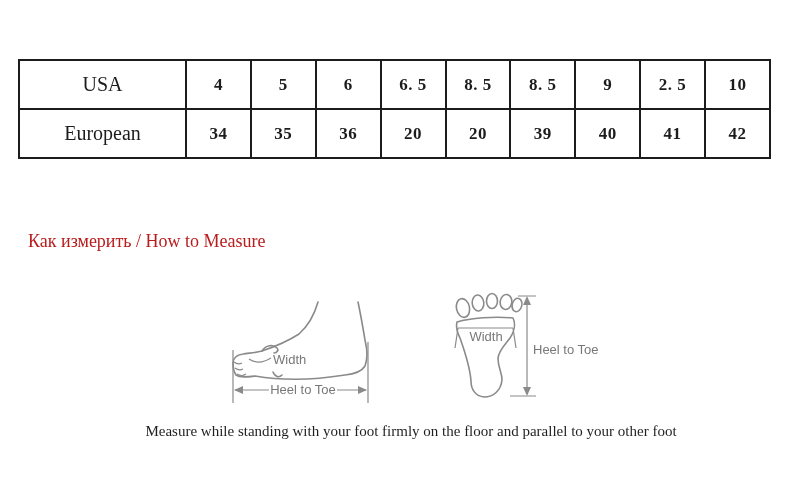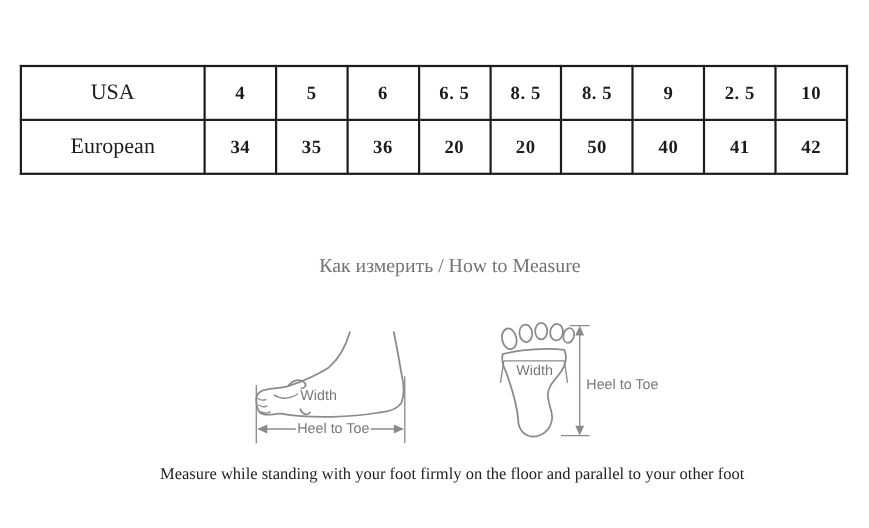--- a/index.html
+++ b/index.html
@@ -41,23 +41,22 @@
     font-size: 17px;
     letter-spacing: 0.5px;
   }
 
   
   .heading {
     position: absolute;
     left: 28px;
     top: 231px;
     width: 762px;
-    text-align: center;
     font-size: 18px;
-    color: #737373;
+    color: #b91c1c;
   }
   .footnote {
     position: absolute;
     left: 0;
     top: 423px;
     width: 790px;
     text-align: center;
     font-size: 15px;
     color: #1f1f1f;
     padding-left: 16px;
@@ -106,21 +105,21 @@
         <td>2. 5</td>
         <td>10</td>
       </tr>
       <tr>
         <th>European</th>
         <td>34</td>
         <td>35</td>
         <td>36</td>
         <td>20</td>
         <td>20</td>
-        <td>50</td>
+        <td>39</td>
         <td>40</td>
         <td>41</td>
         <td>42</td>
       </tr>
     </tbody>
   </table>
 
   <div class="heading">Как измерить / How to Measure</div>
 
   <svg class="side-view" width="200" height="125" viewBox="0 0 200 125">

